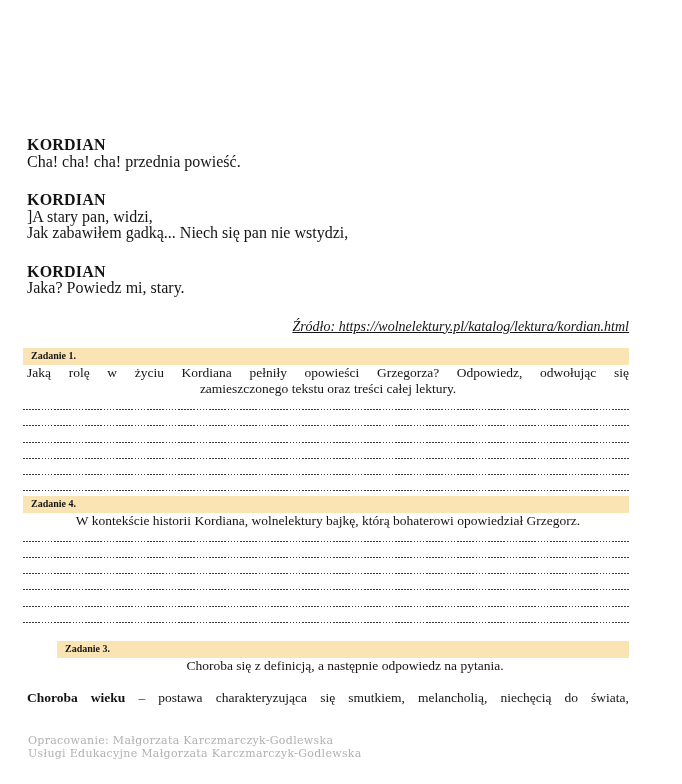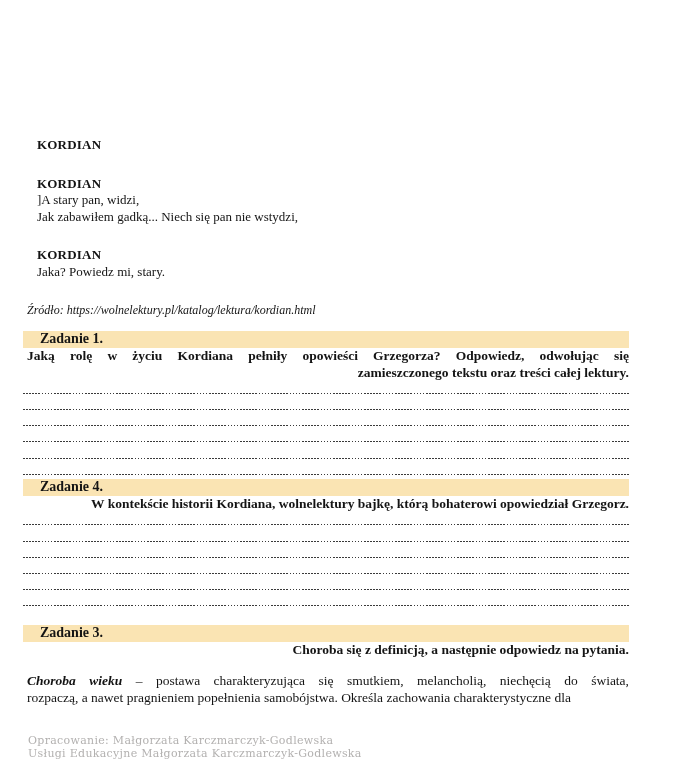--- a/index.html
+++ b/index.html
@@ -6,73 +6,76 @@
   body {
     width: 682px; height: 784px; overflow: hidden;
     background: #ffffff;
     color: var(--text, #141414);
     font-family: "Liberation Serif", serif;
   }
   .page { padding: 137px 53px 0 27px; }
   p { margin: 0; }
 
   
-  .dialogue .block { margin: 0 0 22px 10px; font-size: 13px; line-height: 16.5px; }
+  .dialogue .block { margin: 0 0 22px 0; font-size: 16px; line-height: 16.5px; }
   .speaker { font-weight: bold; letter-spacing: 0.2px; }
 
   
   .source {
     margin-top: 6px;
-    font-style: italic; font-size: 12px; line-height: 16px;
+    font-style: italic; font-size: 14px; line-height: 16px;
+    text-align: right;
+    text-decoration: underline;
   }
 
   
   .task-header {
-    margin: 0 0 0 -4px; padding: 0 0 1px 17px;
+    margin: 0 0 0 -4px; padding: 0 0 1px 8px;
     background: var(--highlight, #FAE4B3);
-    font-weight: bold; font-size: 14px; line-height: 16px;
+    font-weight: bold; font-size: 10px; line-height: 16px;
   }
-  .task-text { font-weight: bold; font-size: 13.5px; line-height: 16.5px; }
+  .task-text { font-weight: normal; font-size: 13.5px; line-height: 16.5px; }
   .task-text .jline { text-align: justify; text-align-last: justify; }
-  .task-text .nline { text-align: right; }
+  .task-text .nline { text-align: center; }
 
   .task-1 .task-header { margin-top: 13px; }
-  .task-3 { margin-top: 18px; }
+  .task-3 { margin-top: 18px; margin-left: 34px; }
 
   .answers { margin: -3px 0 4px 0; }
   .dotline {
     height: 16.2px; margin-left: -4px;
     background-image: repeating-linear-gradient(to right,
       var(--dots, #3a3a3a) 0 1.6px, transparent 1.6px 3.1px);
     background-size: 100% 1.4px;
     background-repeat: no-repeat;
     background-position: left bottom;
   }
 
   
   .definition { margin-top: 14px; font-size: 13.5px; line-height: 17px; }
   .definition .jline { text-align: justify; text-align-last: justify; }
-  .definition .term { font-weight: bold; font-style: italic; }
+  .definition .term { font-weight: bold; }
 
   
   .footer {
     margin-top: 28px; margin-left: 1px;
     color: var(--footer-text, #b3b1b0);
     font-family: "DejaVu Serif", serif;
     font-size: 11px; line-height: 13px; letter-spacing: 0.3px;
   }
 </style>
 </head>
 <body>
 
 <div class="page">
 
   <div class="dialogue">
     <p class="block">
       <span class="speaker">KORDIAN</span><br>
+      <span>Cha! cha! cha! przednia powieść.</span>
     </p>
     <p class="block">
       <span class="speaker">KORDIAN</span><br>
       <span>]A stary pan, widzi,</span><br>
       <span>Jak zabawiłem gadką... Niech się pan nie wstydzi,</span><br>
     </p>
     <p class="block">
       <span class="speaker">KORDIAN</span><br>
       <span>Jaka? Powiedz mi, stary.</span>
     </p>
@@ -121,21 +124,20 @@
     </div>
     <div class="task-text">
       <div class="nline">Choroba się z definicją, a następnie odpowiedz na pytania.</div>
     </div>
   </div>
 
   <div class="definition">
     <div class="jline">
       <span class="term">Choroba wieku</span><span> – postawa charakteryzująca się smutkiem, melancholią, niechęcią do świata,</span>
     </div>
-    <div class="nline">rozpaczą, a nawet pragnieniem popełnienia samobójstwa. Określa zachowania charakterystyczne dla</div>
   </div>
 
   <div class="footer">
     <div>Opracowanie: Małgorzata Karczmarczyk-Godlewska</div>
     <div>Usługi Edukacyjne Małgorzata Karczmarczyk-Godlewska</div>
   </div>
 
 </div>
 
 </body></html>

